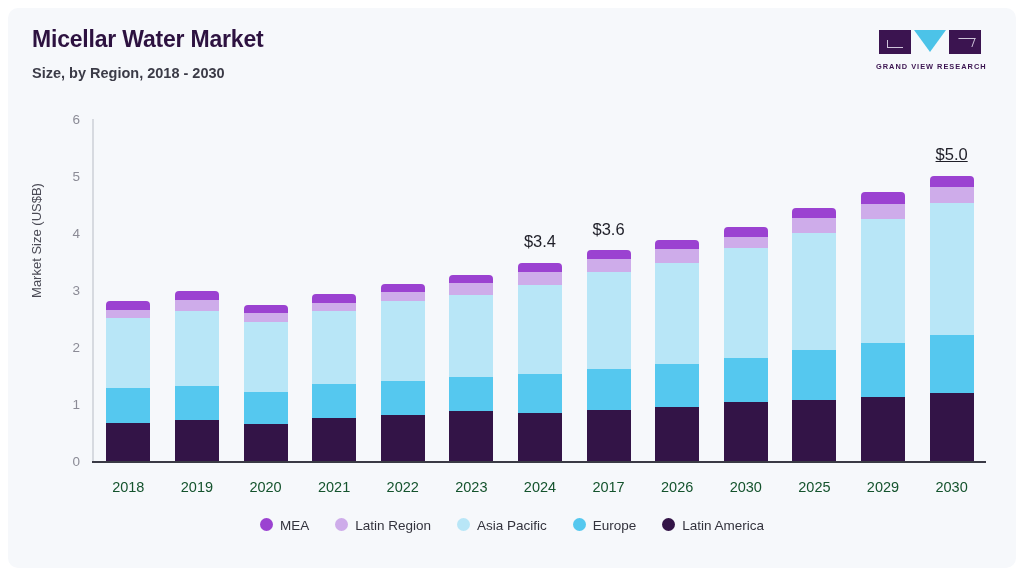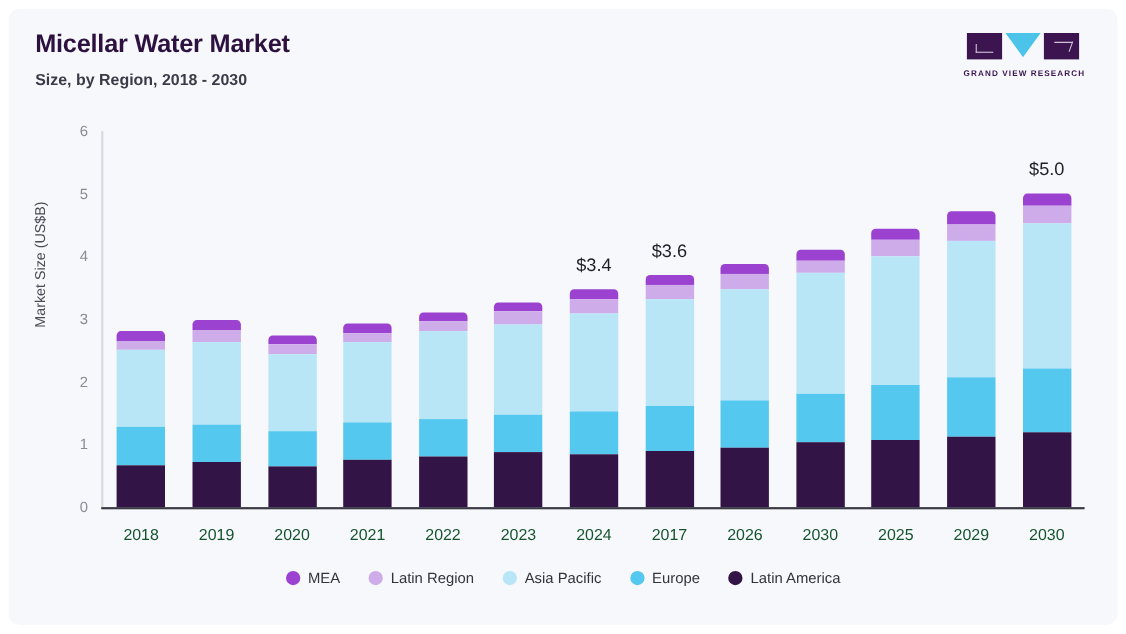--- a/index.html
+++ b/index.html
@@ -113,21 +113,21 @@
     position: absolute; top: 360px; left: 50%;
     transform: translateX(-50%);
     font-size: 14.5px; color: #14532d; white-space: nowrap;
   }
 
   
   .legend {
     position: absolute; left: 0; right: 0; top: 510px;
     display: flex; justify-content: center; align-items: center; gap: 26px;
   }
-  .legend-item { display: flex; align-items: center; gap: 7px; }
+  .legend-item { display: flex; align-items: flex-start; gap: 7px; }
   .legend-dot { width: 13px; height: 13px; border-radius: 50%; }
   .legend-label { font-size: 13.5px; color: #33333d; white-space: nowrap; }
 </style>
 </head>
 <body>
 
 <div id="root">
   <div class="card">
 
     <div class="header">
@@ -283,21 +283,21 @@
             <div class="xtick">2029</div>
           </div>
           <div class="bar-slot">
             <div class="bar">
               <div class="seg mea" style="height: 10.83px; background: rgb(155, 66, 209);"></div>
               <div class="seg" style="height: 15.96px; background: rgb(206, 172, 234);"></div>
               <div class="seg" style="height: 132.24px; background: rgb(184, 230, 247);"></div>
               <div class="seg" style="height: 58.14px; background: rgb(85, 200, 239);"></div>
               <div class="seg" style="height: 67.83px; background: rgb(51, 20, 71);"></div>
             </div>
-            <div class="bar-label" style="bottom: 297px;">$5.0</div>
+            <div class="bar-label" style="bottom: 297px; text-decoration: underline;">$5.0</div>
             <div class="xtick">2030</div>
           </div>
         </div>
     </div>
 
     <div class="legend" id="legend">
         <div class="legend-item">
           <span class="legend-dot" style="background: rgb(155, 66, 209);"></span>
           <span class="legend-label">MEA</span>
         </div>

